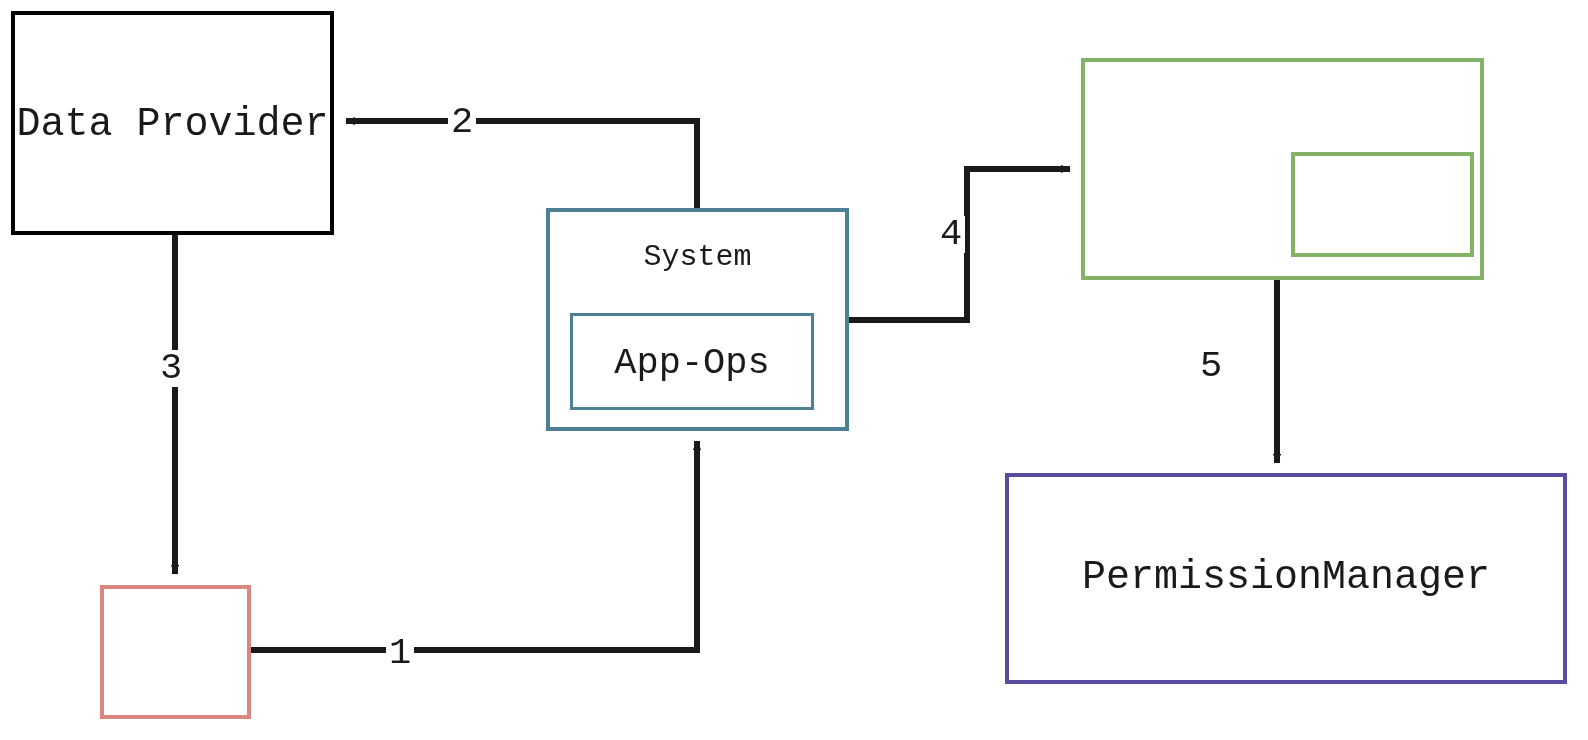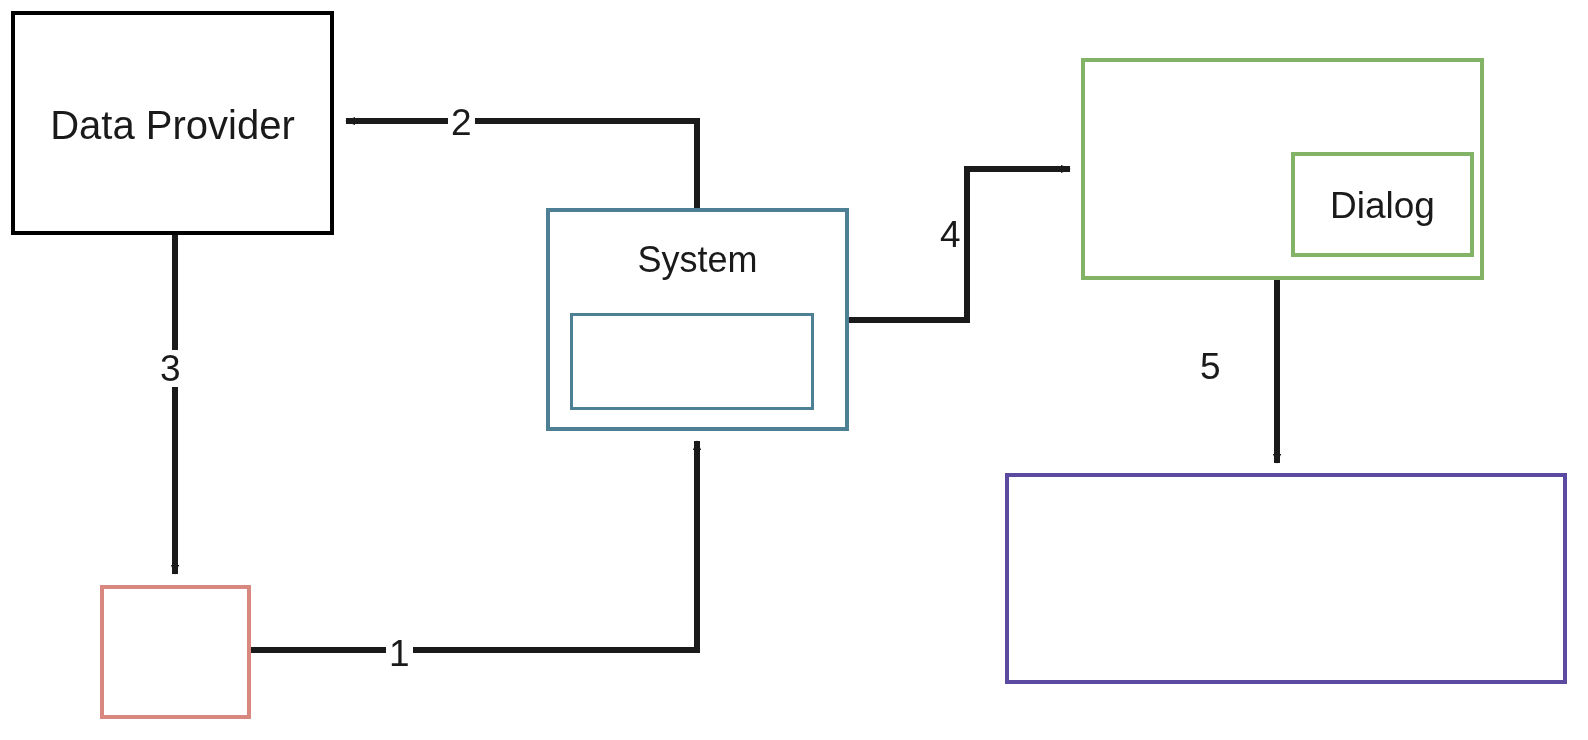--- a/index.html
+++ b/index.html
@@ -10,20 +10,21 @@
   body {
     font-family: "Liberation Sans", sans-serif;
     -webkit-font-smoothing: antialiased;
   }
   #canvas {
     position: relative;
     width: 1588px;
     height: 740px;
     background: #ffffff;
     overflow: hidden;
+    font-family: Liberation Mono, monospace;
   }
   svg.layer {
     position: absolute;
     left: 0;
     top: 0;
     width: 1588px;
     height: 740px;
   }
   .node-box {
     position: absolute;
@@ -50,21 +51,21 @@
   
   #box-data-provider { left: 11px;   top: 11px;  width: 323px;  height: 224px; border: 4px solid #000000; }
   #box-system        { left: 546px;  top: 208px; width: 303px;  height: 223px; border: 4px solid #4d8095; }
   #box-app-ops       { left: 570px;  top: 313px; width: 244px;  height: 97px;  border: 3px solid #4d8095; }
   #box-system-ui     { left: 1081px; top: 58px;  width: 403px;  height: 222px; border: 4px solid #82b366; }
   #box-dialog        { left: 1291px; top: 152px; width: 183px;  height: 105px; border: 4px solid #82b366; }
   #box-app           { left: 100px;  top: 585px; width: 151px;  height: 134px; border: 4px solid #d98880; }
   #box-perm-manager  { left: 1005px; top: 473px; width: 562px;  height: 211px; border: 4px solid #5b4aa0; }
 
   #label-data-provider { left: 11px;   top: 105px; width: 323px; font-size: 40px; }
-  #label-system        { left: 546px;  top: 242px; width: 303px; font-size: 36px; }
+  #label-system        { left: 546px;  top: 242px; width: 303px; font-size: 30px; }
   #label-app-ops       { left: 578px;  top: 345px; width: 228px; font-size: 37px; }
   #label-system-ui     { left: 1081px; top: 89px;  width: 403px; font-size: 38px; }
   #label-dialog        { left: 1291px; top: 187px; width: 183px; font-size: 37px; }
   #label-app           { left: 100px;  top: 634px; width: 151px; font-size: 37px; }
   #label-perm-manager  { left: 1005px; top: 558px; width: 562px; font-size: 40px; }
 
   #edge-label-1 { left: 386px;  top: 635px; font-size: 37px; }
   #edge-label-2 { left: 448px;  top: 104px; font-size: 37px; }
   #edge-label-3 { left: 157px;  top: 350px; font-size: 37px; }
   #edge-label-4 { left: 937px;  top: 216px; font-size: 37px; }
@@ -103,29 +104,30 @@
     </g>
   </svg>
 
   <div class="node-box" id="box-data-provider"></div>
   <div class="node-label" id="label-data-provider">Data Provider</div>
 
   <div class="node-box" id="box-system"></div>
   <div class="node-label" id="label-system">System</div>
 
   <div class="node-box" id="box-app-ops"></div>
+  <div class="node-label" id="label-app-ops">App-Ops</div>
 
   <div class="node-box" id="box-system-ui"></div>
 
   <div class="node-box" id="box-dialog"></div>
-  <div class="node-label" id="label-dialog">Dialog</div>
 
   <div class="node-box" id="box-app"></div>
 
   <div class="node-box" id="box-perm-manager"></div>
+  <div class="node-label" id="label-perm-manager">PermissionManager</div>
 
   <div class="edge-label" id="edge-label-1">1</div>
   <div class="edge-label" id="edge-label-2">2</div>
   <div class="edge-label" id="edge-label-3">3</div>
   <div class="edge-label" id="edge-label-4">4</div>
   <div class="edge-label" id="edge-label-5">5</div>
 
 </div>
 
 </body></html>

